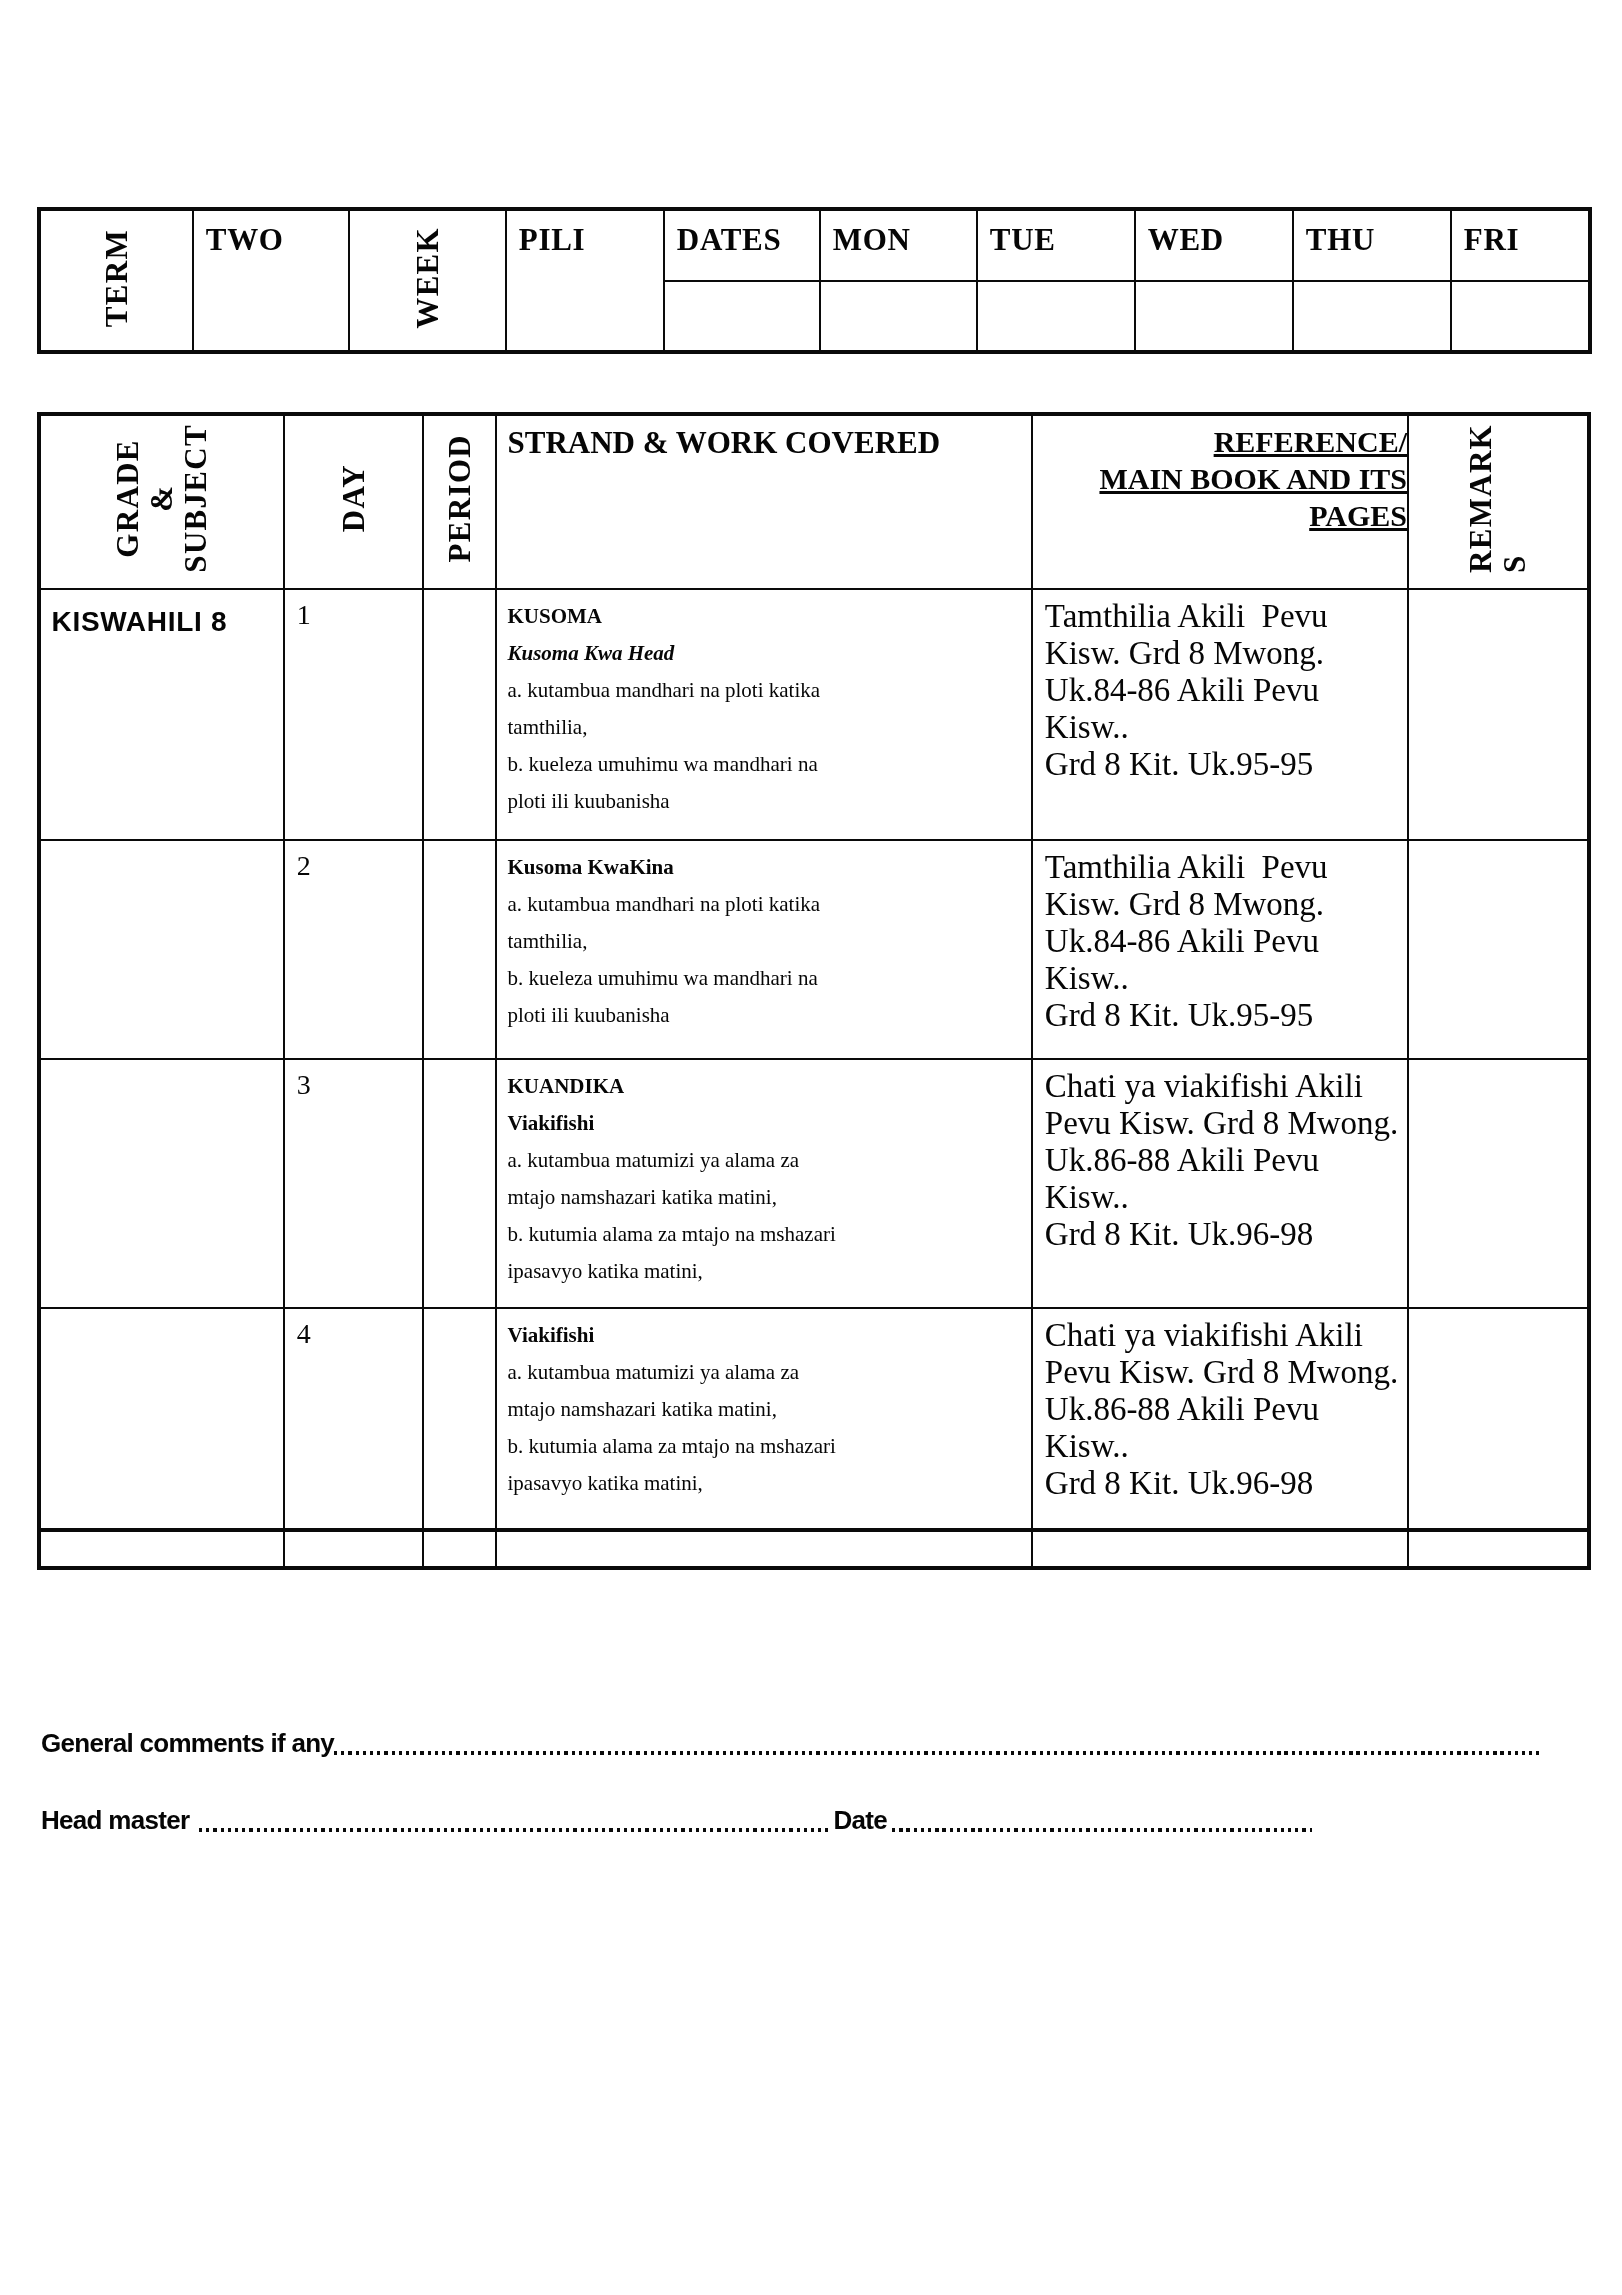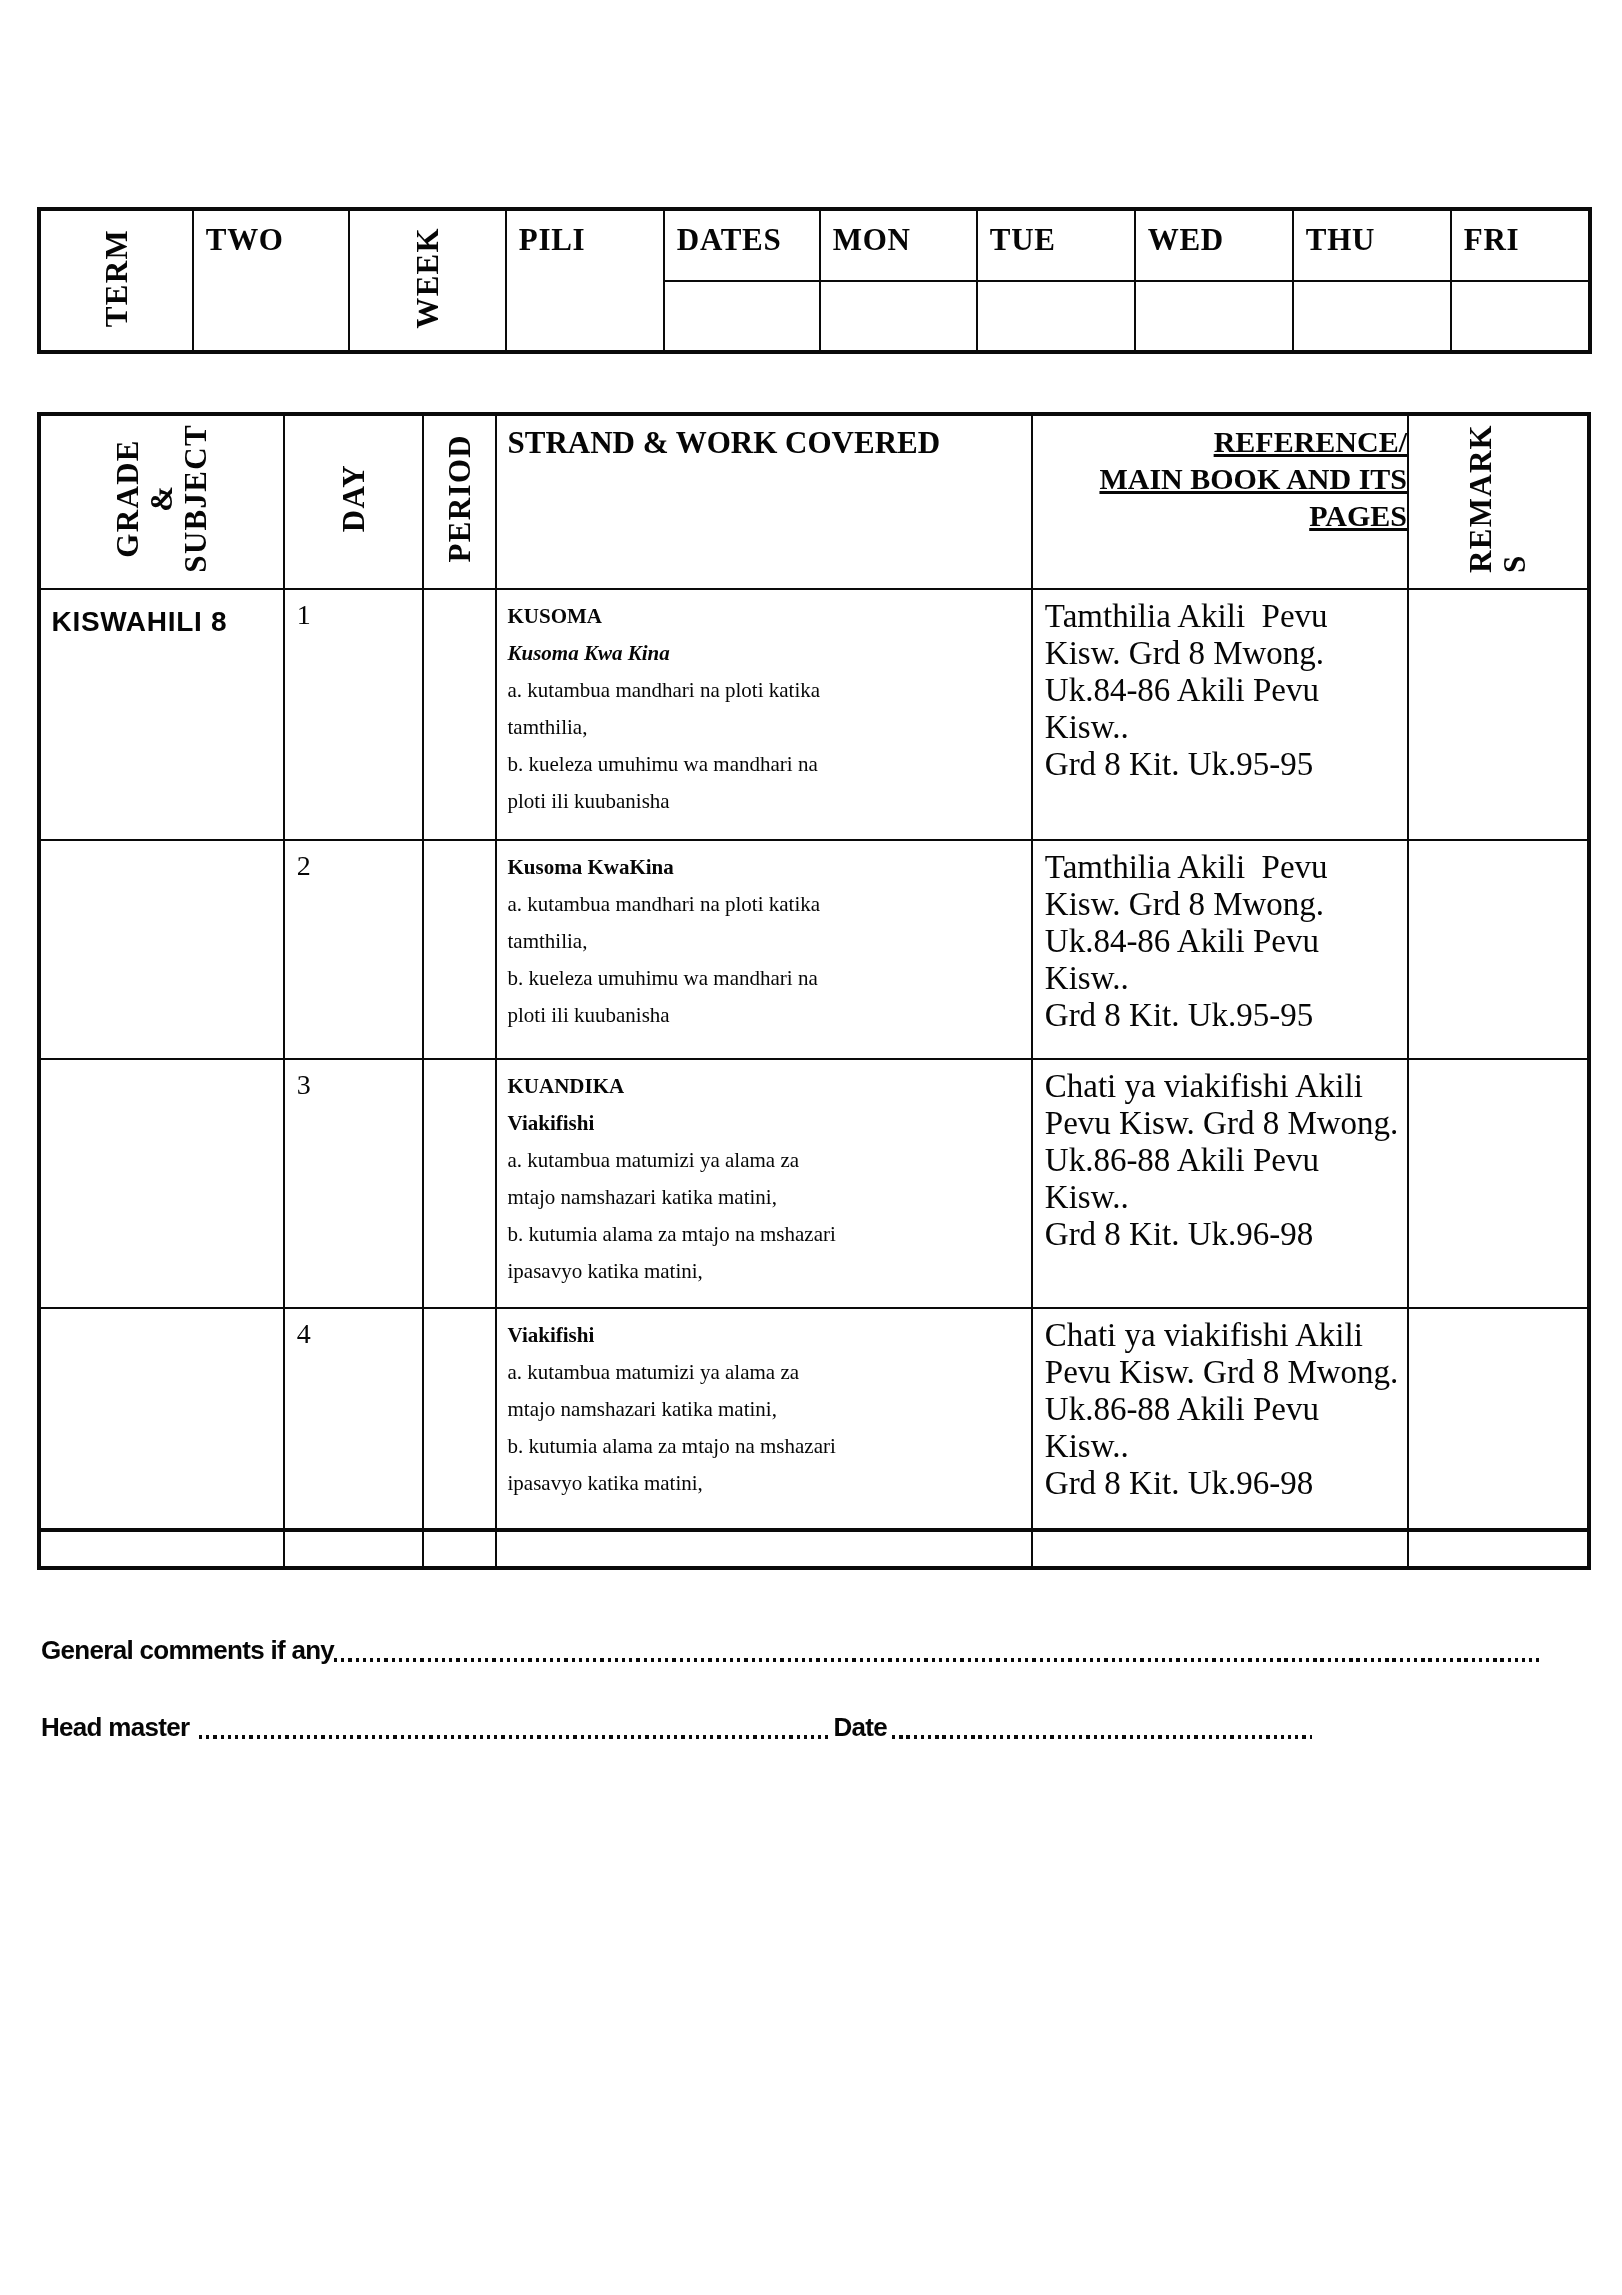--- a/index.html
+++ b/index.html
@@ -64,21 +64,21 @@
   .period-cell{font-size:28px;}
   .strand-cell{padding:7.9px 6.5px 0 10.5px;font-size:21px;line-height:37px;}
   .strand-title{font-weight:bold;white-space:pre-wrap;}
   .strand-subtitle{font-weight:bold;white-space:pre-wrap;}
   .strand-subtitle.italic{font-style:italic;}
   .strand-point{white-space:pre-wrap;}
   .ref-cell{padding:7.9px 5.2px 0 11.8px;font-size:33px;line-height:37px;white-space:pre-wrap;}
   .remarks-cell{font-size:28px;}
 
   
-  .footer{position:absolute;left:41px;top:1635px;width:1545px;
+  .footer{position:absolute;left:41px;top:1728px;width:1545px;
     font-family:"Liberation Sans", sans-serif;}
   .f-row{display:flex;align-items:flex-end;}
   .f-row1{width:1498px;margin-bottom:33px;}
   .f-label{
     font-weight:bold;font-size:26px;line-height:30px;
     letter-spacing:-0.7px;white-space:nowrap;
   }
   .dots{
     height:3.3px;margin-bottom:3.3px;
     background-image:repeating-linear-gradient(to right,#0a0a0a 0 3.3px,transparent 3.3px 7.2px);
@@ -177,21 +177,21 @@
         </div>
       </th>
     </tr>
 
     <tr class="row-1">
       <td class="grade-cell">KISWAHILI 8</td>
       <td class="day-cell">1</td>
       <td class="period-cell"></td>
       <td class="strand-cell">
         <div class="strand-title">KUSOMA</div>
-        <div class="strand-subtitle italic">Kusoma Kwa Kina</div>
+        <div class="strand-subtitle italic">Kusoma Kwa Head</div>
         <div class="strand-point">a. kutambua mandhari na ploti katika
 tamthilia,</div>
         <div class="strand-point">b. kueleza umuhimu wa mandhari na
 ploti ili kuubanisha</div>
       </td>
       <td class="ref-cell">Tamthilia Akili  Pevu
 Kisw. Grd 8 Mwong.
 Uk.84-86 Akili Pevu Kisw..
 Grd 8 Kit. Uk.95-95</td>
       <td class="remarks-cell"></td>

